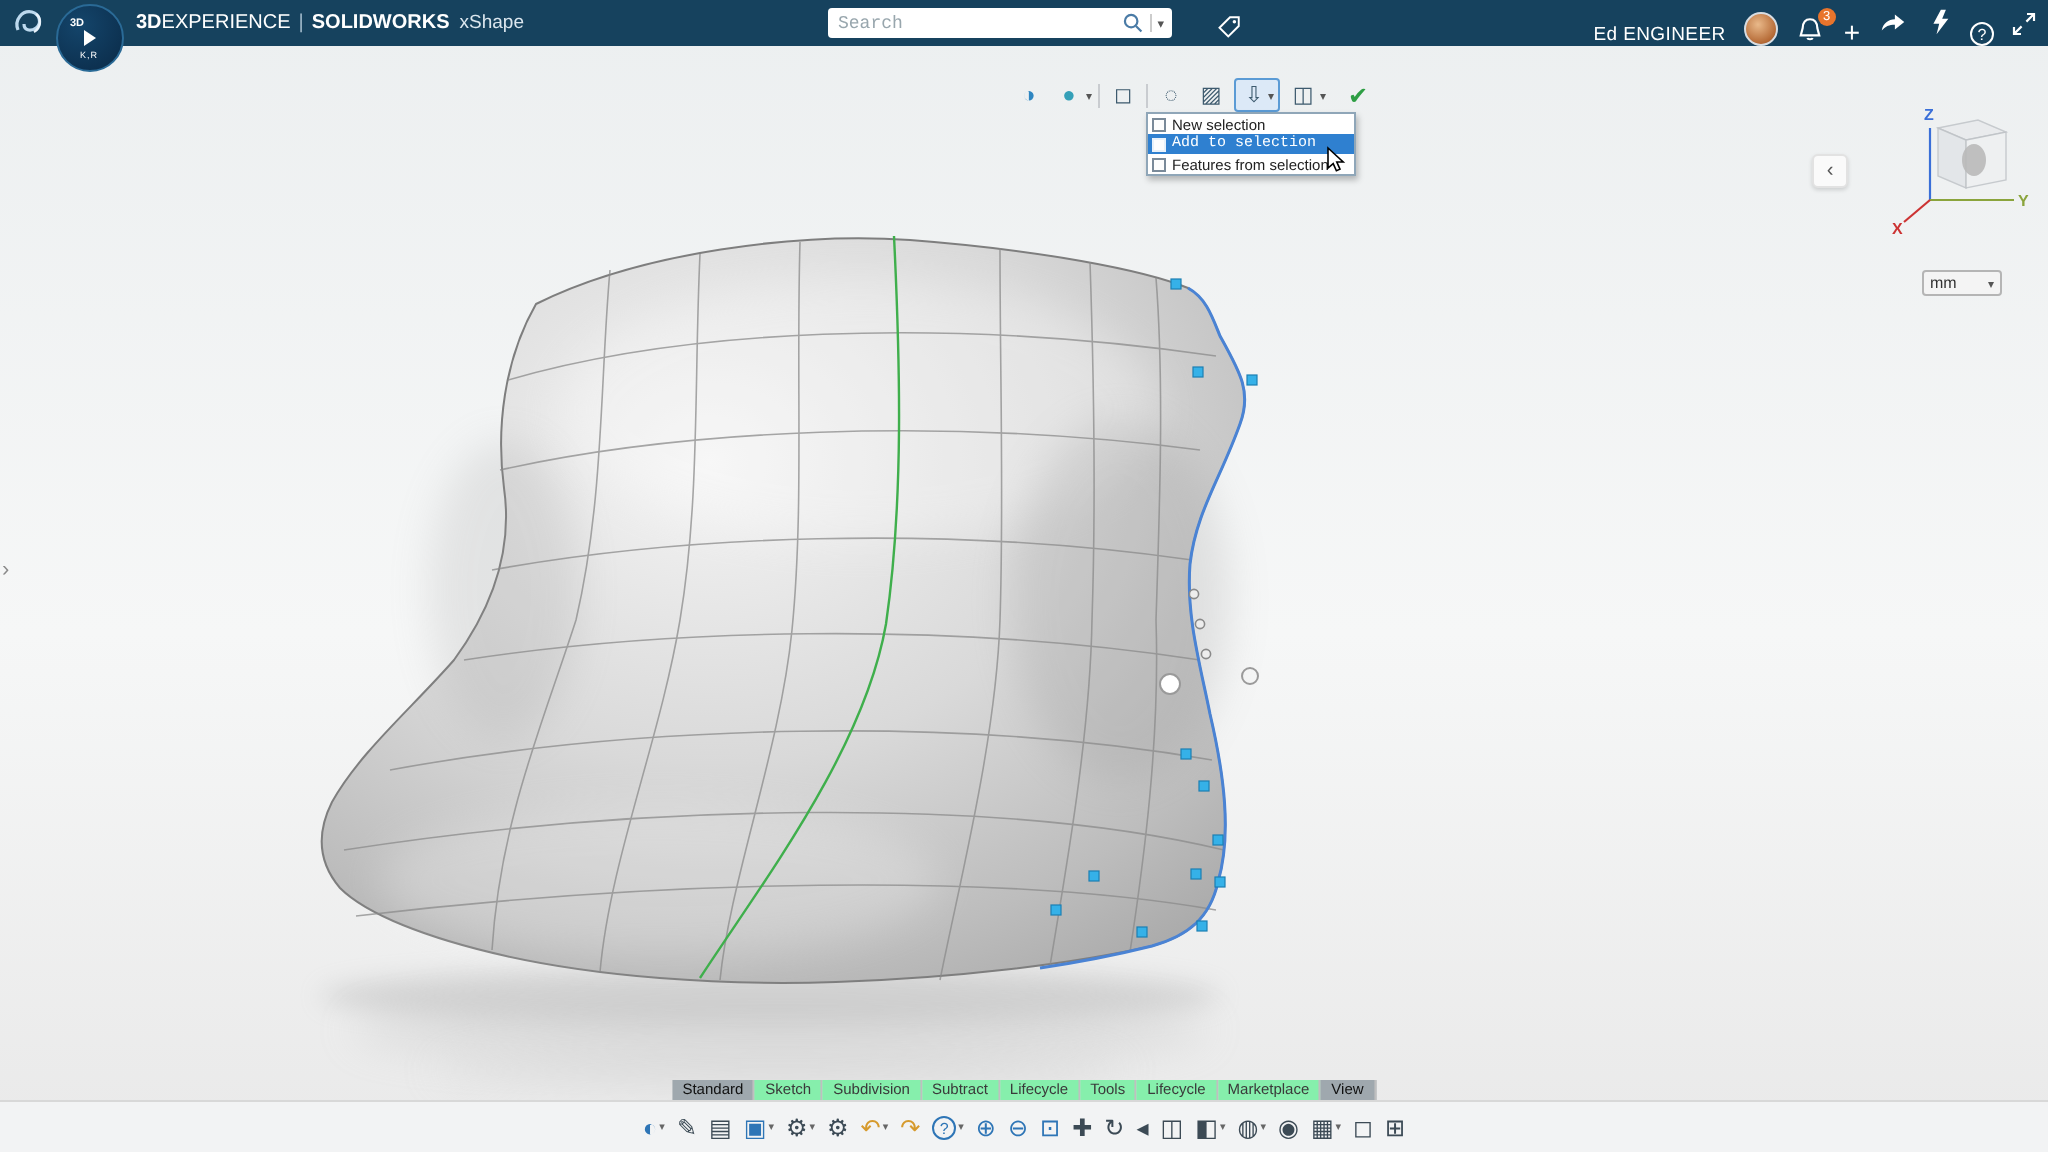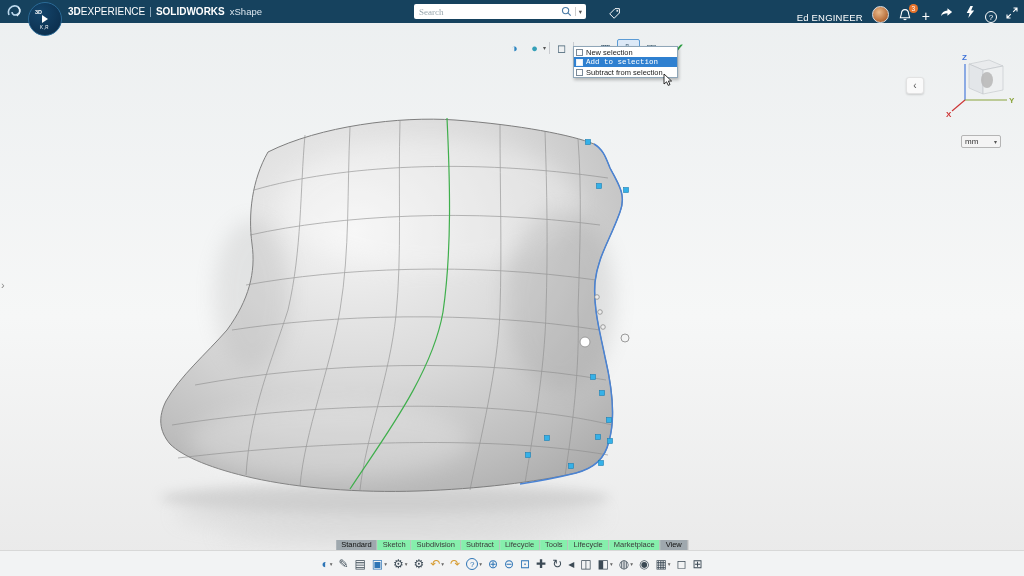--- a/index.html
+++ b/index.html
@@ -15,21 +15,21 @@
   .compass .cplay { position:absolute; left:13px; top:12px; width:0; height:0;
              border-left:6px solid #fff; border-top:4px solid transparent; border-bottom:4px solid transparent; }
   .compass .ckr { position:absolute; left:11px; bottom:5px; font-size:4.5px; letter-spacing:.5px; }
   .brand { position:absolute; left:68px; top:0; height:23px; display:flex; align-items:center; color:#fff; font-size:10px; z-index:21; }
   .brand b { font-weight:bold; }
   .brand .dv { margin:0 4px; color:#9fb8c9; }
   .brand .app { margin-left:5px; font-size:9.5px; color:#dbe6ee; }
   .search-wrap { position:absolute; left:414px; top:4px; width:172px; height:15px; background:#fff; border-radius:2px;
              display:flex; align-items:center; z-index:21; }
   .search-wrap input { flex:1; border:none; outline:none; font-size:9px; padding:0 5px; background:transparent; color:#333;
-             font-family:Liberation Serif, serif; }
+             font-family:Liberation Mono, monospace; }
   .search-wrap input::placeholder { color:#98a6ad; }
   .sdiv { width:1px; height:9px; background:#ccc; margin:0 3px; }
   .scaret { font-size:6.5px; color:#555; padding-right:4px; }
   .tagicon { position:absolute; left:608px; top:6px; z-index:21; }
   .hright { position:absolute; right:6px; top:0; height:23px; display:flex; align-items:flex-end; gap:9px; color:#fff; z-index:21; }
   .uname { font-size:9.5px; letter-spacing:.2px; }
   .avatar { width:17px; height:17px; border-radius:50%; background:radial-gradient(circle at 40% 35%, #e9b98a, #b56a36 70%, #7c4020); border:1px solid #d8dde2; }
   .bellwrap { position:relative; width:15px; height:15px; }
   .badge { position:absolute; top:-4px; right:-5px; min-width:9px; height:9px; border-radius:5px; background:var(--badge-orange,#e8742c);
            color:#fff; font-size:6.5px; line-height:9px; text-align:center; padding:0 1px; }
@@ -42,21 +42,21 @@
   .ticon.sph1 { color:#2e86c1; }
   .ticon.sph2 { color:#35a0b8; }
   .tdiv { width:1px; height:12px; background:#c9ccd0; }
   .tcaret { font-size:6px; color:#555; }
   .active-tool { display:flex; align-items:center; border:1px solid #5b9bd5; background:#dce9f7; border-radius:2px; height:17px; padding:0 2px; }
   .active-tool .ticon { width:14px; }
   .plain-drop { display:flex; align-items:center; }
   .checkg { color:var(--check-green,#2e9e44); font-size:12px; margin-left:8px; }
 
   
-  .sel-menu { position:absolute; left:573px; top:46px; width:105px; background:#fff; border:1px solid #8fa6b8;
+  .sel-menu { position:absolute; left:573px; top:56px; width:105px; background:#fff; border:1px solid #8fa6b8;
               box-shadow:1px 2px 3px rgba(0,0,0,.25); z-index:30; }
   .sel-item { display:flex; align-items:center; height:10px; font-size:7.5px; color:#222; }
   .sel-item .mi { width:7px; height:7px; border:1px solid #7a8a99; background:#fdfdfd; margin:0 3px 0 2px; flex:0 0 auto; }
   .sel-item.selected { background:var(--accent-blue,#2f80d0); color:#fff;font-family:Liberation Mono, monospace; }
   .sel-item.selected .mi { border-color:#e8f1fa; }
 
   
   .cursor { position:absolute; left:663px; top:73px; z-index:40; }
 
   
@@ -270,21 +270,21 @@
   <div class="sel-item">
     <span class="mi"></span>
     <span>New selection</span>
   </div>
   <div class="sel-item selected">
     <span class="mi"></span>
     <span>Add to selection</span>
   </div>
   <div class="sel-item">
     <span class="mi"></span>
-    <span>Subtract from selection</span>
+    <span>Features from selection</span>
   </div>
 </div>
 
 <span class="cursor">
   <svg width="10" height="14" viewBox="0 0 10 14">
     <path d="M1,1 L1,11 L3.6,8.8 L5.2,12.4 L7,11.6 L5.4,8 L8.6,8 Z" fill="#fff" stroke="#000" stroke-width="0.8"></path>
   </svg>
 </span>
 
 <div class="collapse-btn">‹</div>

